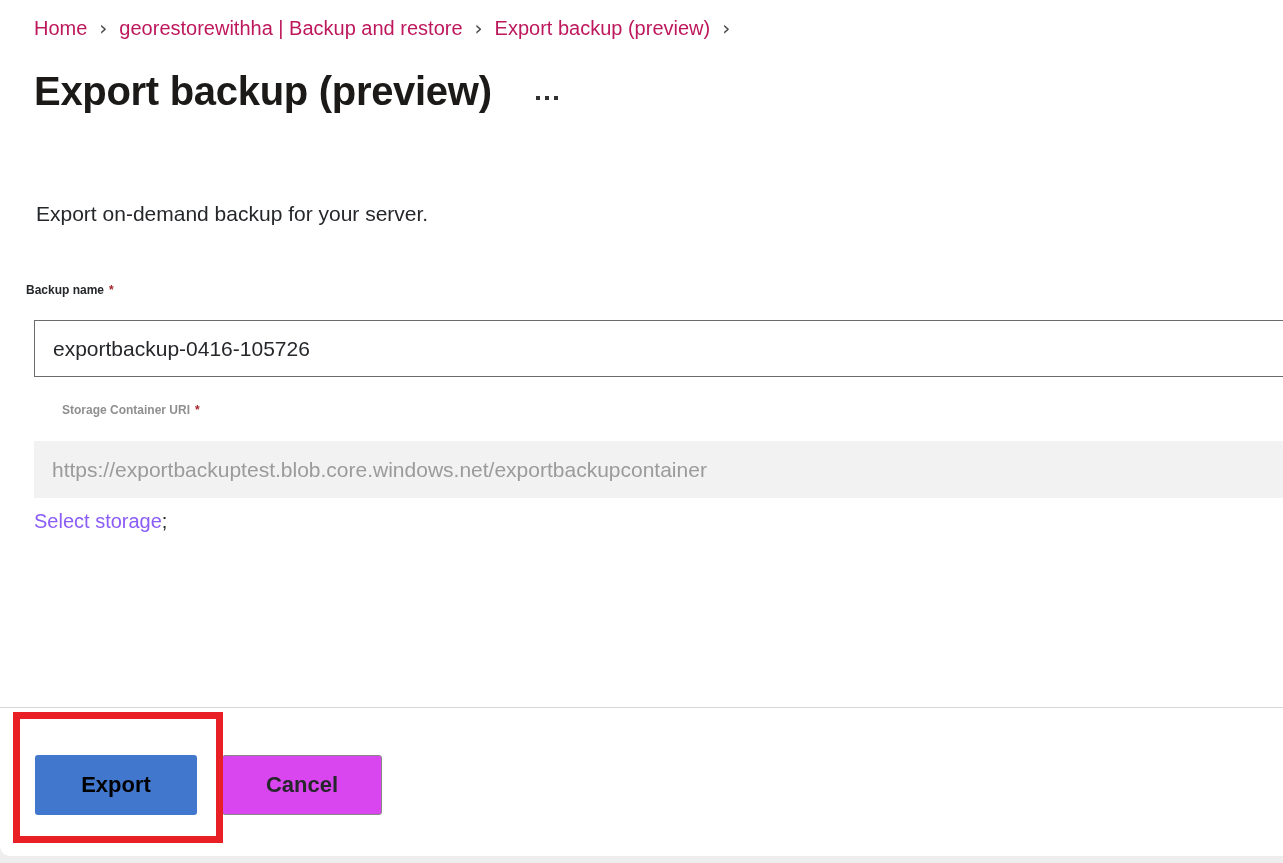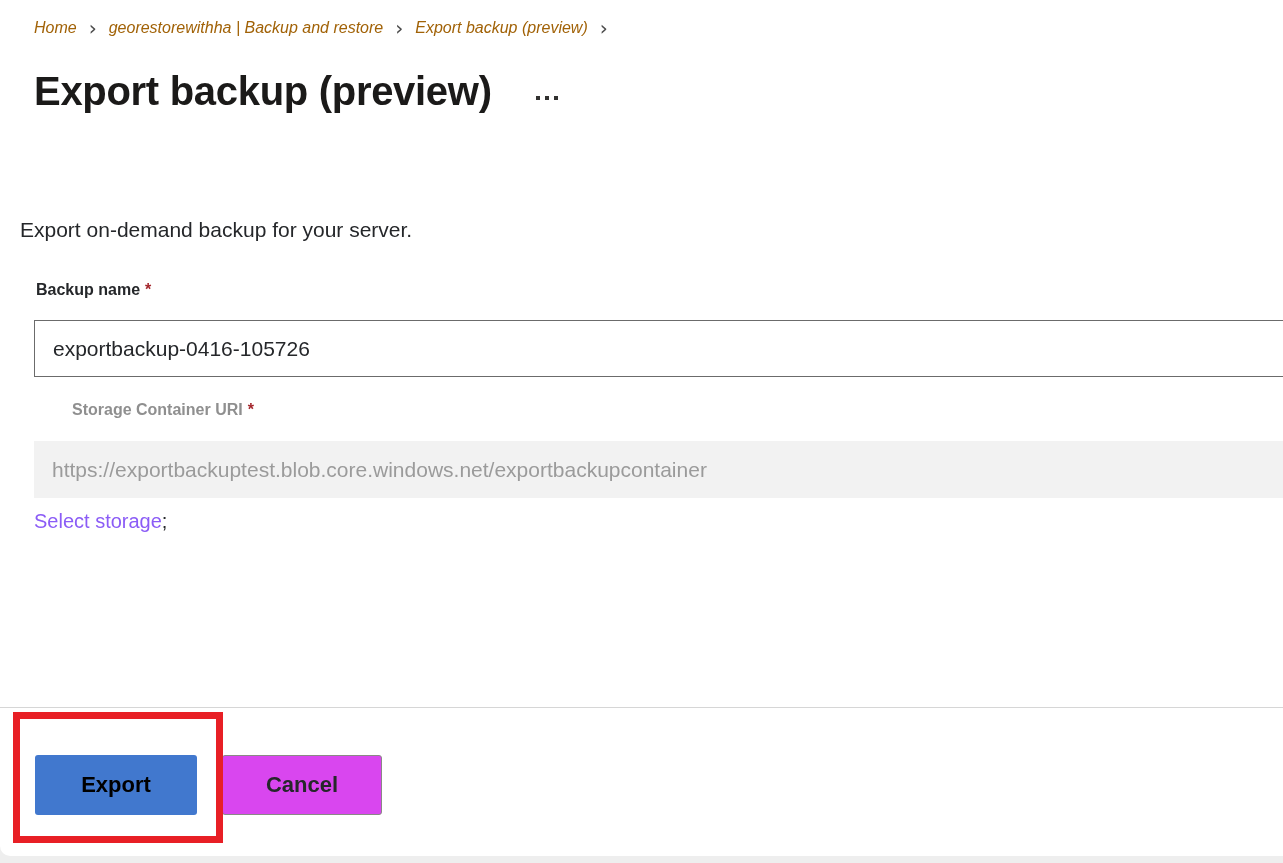--- a/index.html
+++ b/index.html
@@ -30,25 +30,24 @@
   #breadcrumb {
     position: absolute;
     left: 34px;
     top: 11px;
     height: 34px;
     display: flex;
     align-items: center;
     white-space: nowrap;
   }
   .crumb {
-    font-size: 16px;
-    color: #a16207;
+    font-size: 20px;
+    color: #be185d;
     line-height: 34px;
     cursor: pointer;
-    font-style: italic;
   }
   .crumb-sep {
     font-size: 20px;
     color: #4c4c4c;
     margin: 0 12px;
     line-height: 34px;
     font-family: "DejaVu Sans", sans-serif;
   }
 
   
@@ -78,32 +77,31 @@
   #more-menu i {
     display: block;
     width: 4px;
     height: 4px;
     background: #323130;
   }
 
   
   #intro {
     position: absolute;
-    left: 20px;
+    left: 36px;
     top: 199px;
     font-size: 21px;
     color: #25272a;
     line-height: 30px;
-    margin-top: 16px;
   }
 
   .field-label {
     position: absolute;
-    left: 36px;
-    font-size: 16px;
+    left: 26px;
+    font-size: 12px;
     font-weight: bold;
     line-height: 28px;
   }
   .field-label.enabled { color: #25272a; }
   .field-label.disabled { color: #8f8f8f; margin-left: 36px; }
   .req {
     color: #a4262c;
     font-weight: bold;
     margin-left: 5px;
   }

